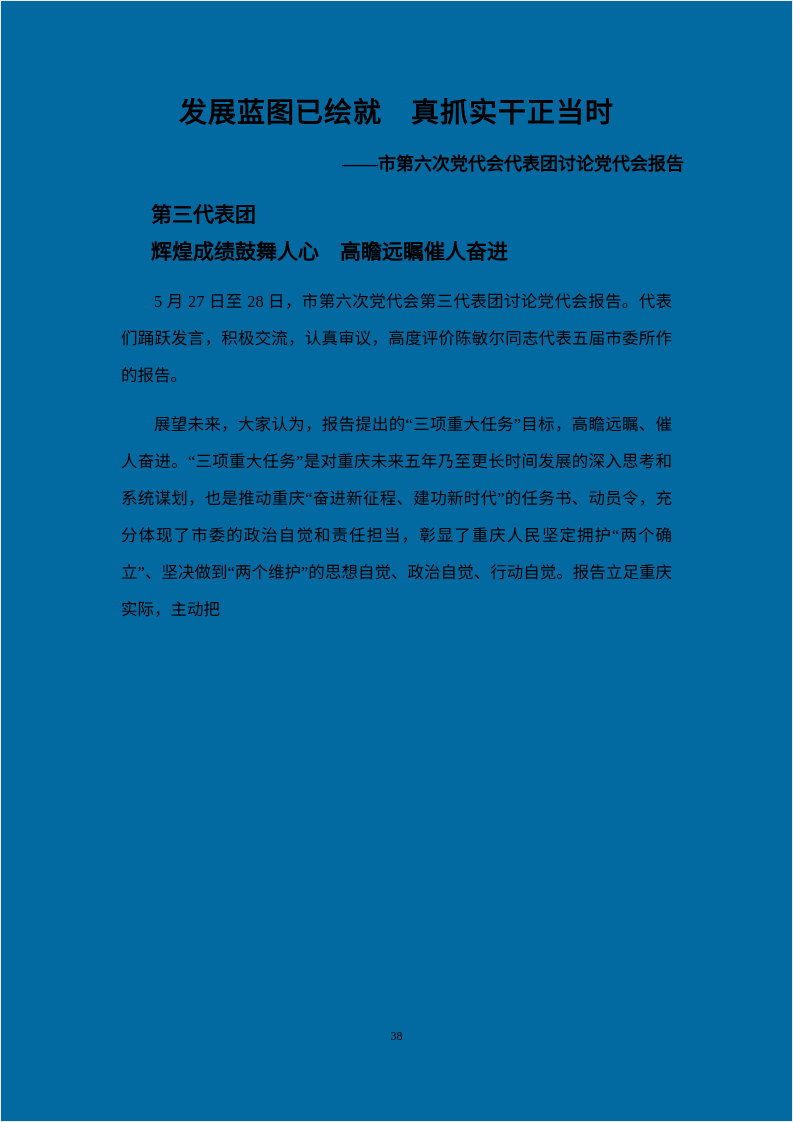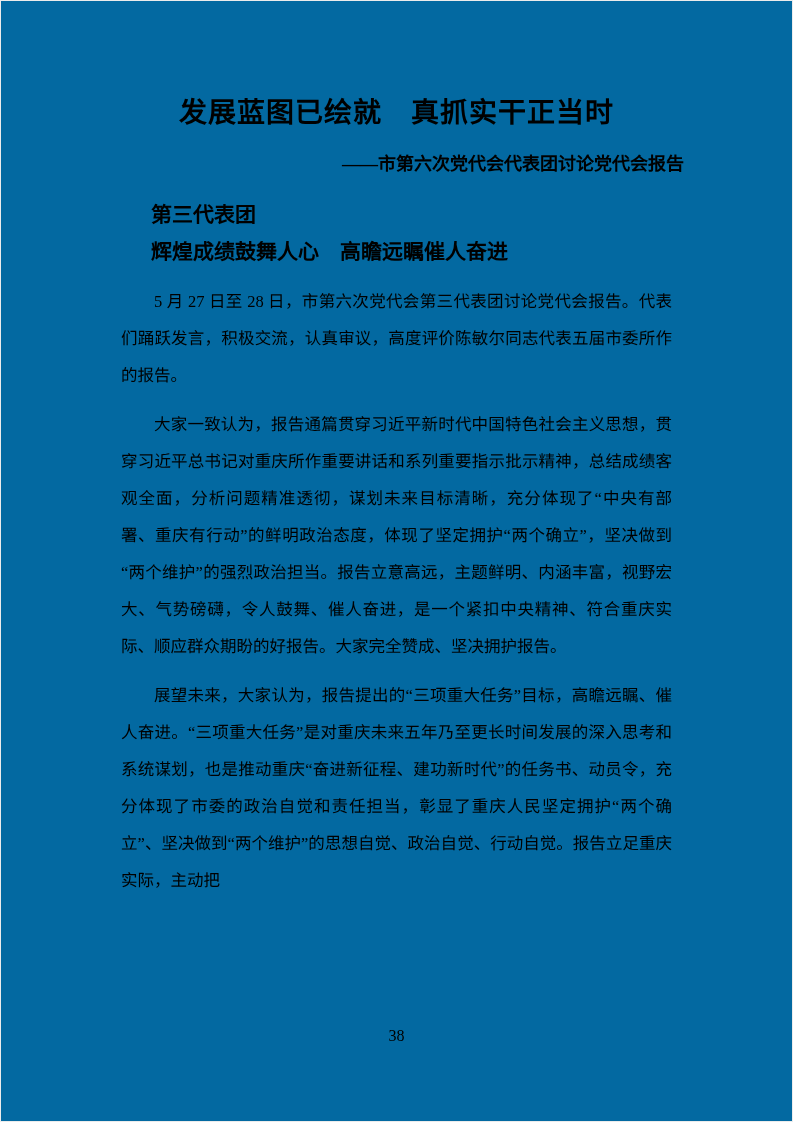--- a/index.html
+++ b/index.html
@@ -53,42 +53,41 @@
     text-indent: 2em;
     text-align: justify;
     line-height: 37px;
   }
   .page-footer {
     position: absolute;
     left: 0;
     top: 1022px;
     width: 100%;
     text-align: center;
-    font-size: 16px;
+    font-size: 12px;
     line-height: 26px;
   }
 </style>
 </head>
 <body>
 
 <div class="page">
 
   <h1 class="doc-title">发展蓝图已绘就　真抓实干正当时</h1>
 
   <p class="doc-subtitle">——市第六次党代会代表团讨论党代会报告</p>
 
   <div class="doc-content">
 
     <p class="doc-heading">第三代表团</p>
 
     <p class="doc-heading">辉煌成绩鼓舞人心　高瞻远瞩催人奋进</p>
 
     <p class="doc-paragraph">5 月 27 日至 28 日，市第六次党代会第三代表团讨论党代会报告。代表们踊跃发言，积极交流，认真审议，高度评价陈敏尔同志代表五届市委所作的报告。</p>
 
-    <p class="doc-paragraph">大家一致认为，报告通篇贯穿习近平新时代中国特色社会主义思想，贯穿习近平总书记对重庆所作重要讲话和系列重要指示批示精神，总结成绩客观全面，分析问题精准透彻，谋划未来目标清晰，充分体现了“中央有部署、重庆有行动”的鲜明政治态度，体现了坚定拥护“两个确立”，坚决做到“两个维护”的强烈政治担当。报告立意高远，主题鲜明、内涵丰富，视野宏大、气势磅礴，令人鼓舞、催人奋进，是一个紧扣中央精神、符合重庆实际、顺应群众期盼的好报告。大家完全赞成、坚决拥护报告。</p>
 
 
     <p class="doc-paragraph">展望未来，大家认为，报告提出的“三项重大任务”目标，高瞻远瞩、催人奋进。“三项重大任务”是对重庆未来五年乃至更长时间发展的深入思考和系统谋划，也是推动重庆“奋进新征程、建功新时代”的任务书、动员令，充分体现了市委的政治自觉和责任担当，彰显了重庆人民坚定拥护“两个确立”、坚决做到“两个维护”的思想自觉、政治自觉、行动自觉。报告立足重庆实际，主动把</p>
 
   </div>
 
   <div class="page-footer">38</div>
 
 </div>
 

